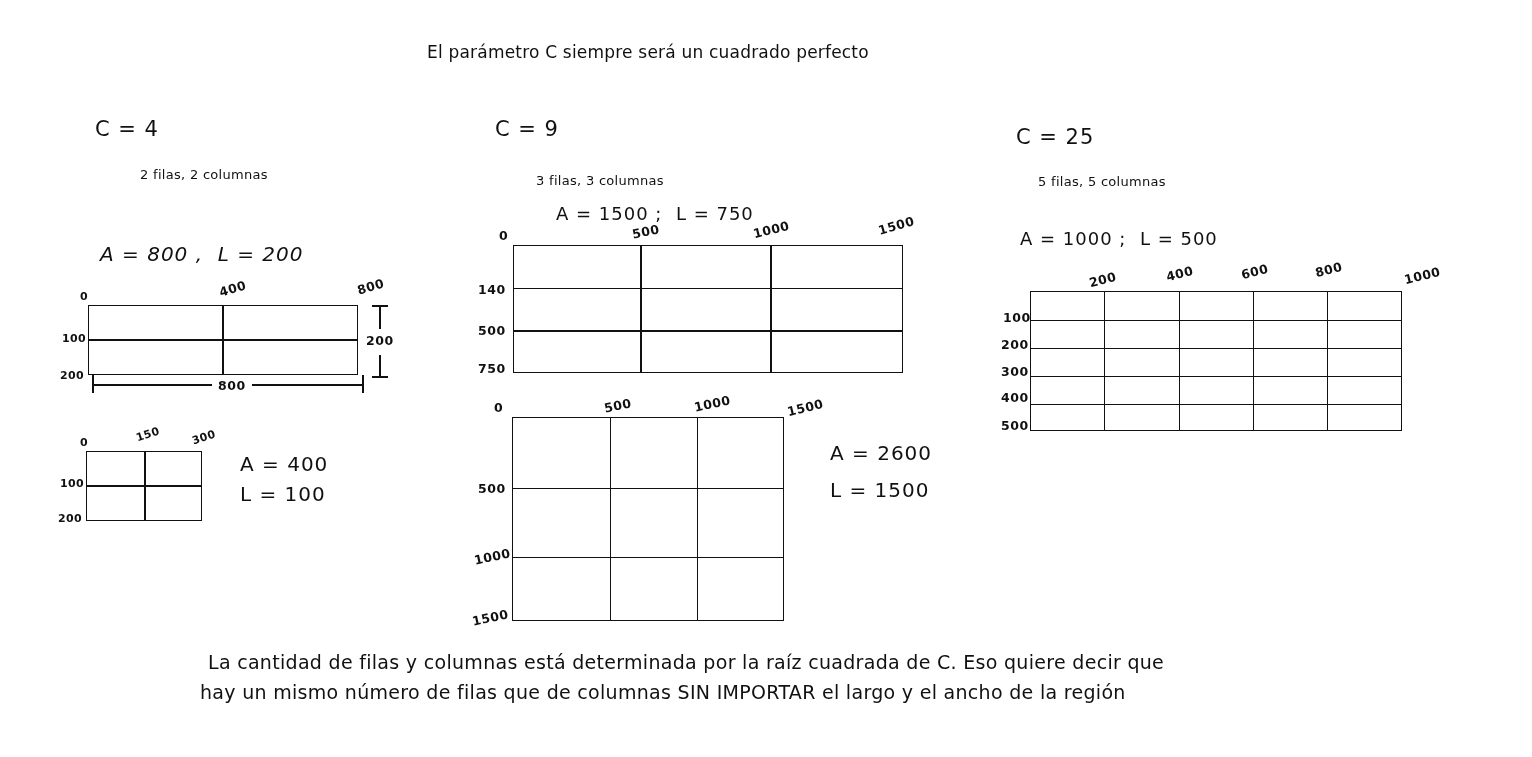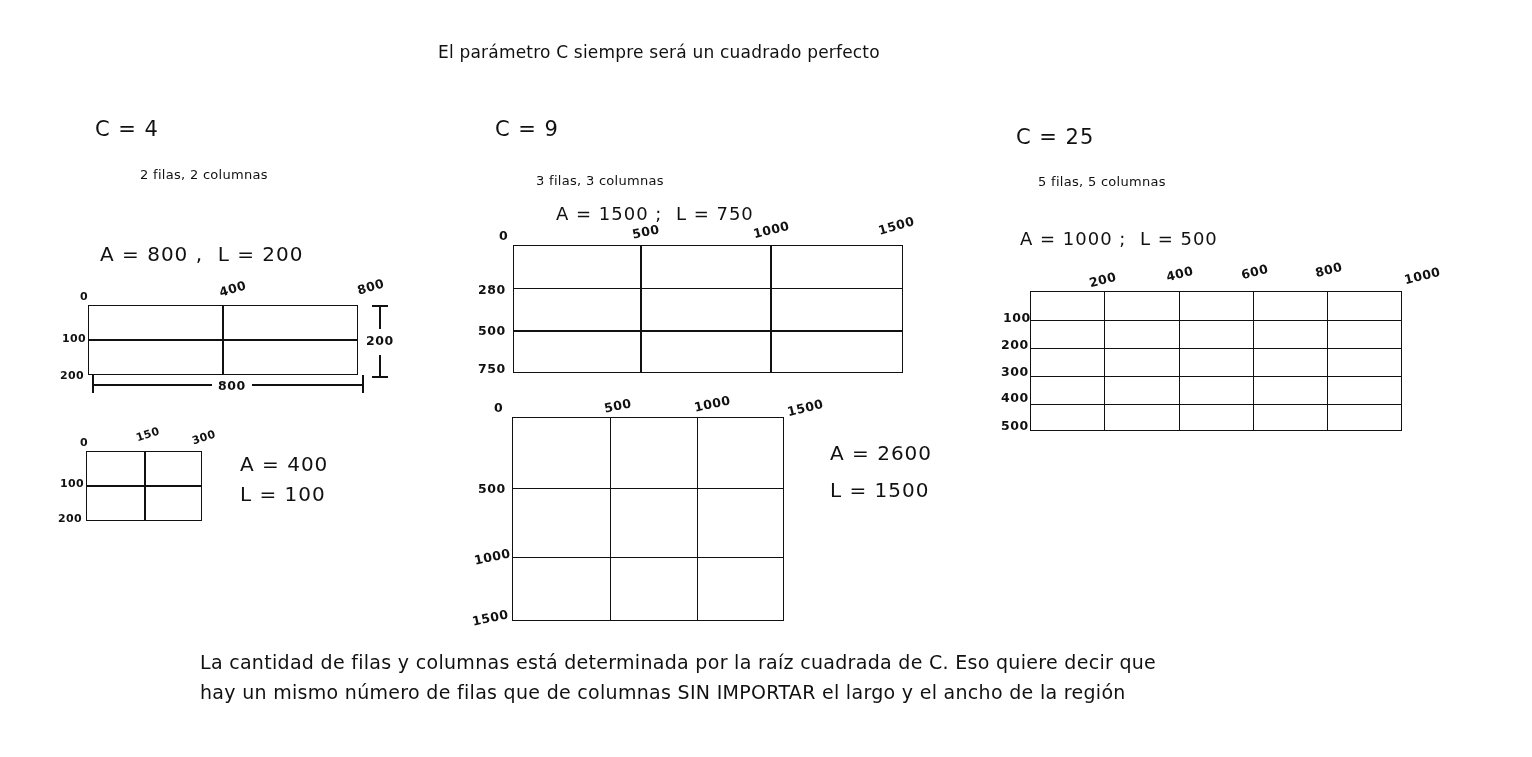--- a/index.html
+++ b/index.html
@@ -14,21 +14,20 @@
     overflow: hidden;
     font-family: "DejaVu Sans", sans-serif;
     color: #111111;
   }
   .abs { position: absolute; }
   .txt { white-space: pre; line-height: 1.25; }
 
   .title {
     font-size: 17px;
     letter-spacing: 0.2px;
-    margin-left: 11px;
   }
   .case-label {
     font-size: 21px;
     letter-spacing: 1px;
   }
   .case-sub {
     font-size: 13px;
     letter-spacing: 0.3px;
   }
   .dim-label {
@@ -75,21 +74,21 @@
     background: #111;
   }
 </style>
 </head>
 <body>
 
 <div class="abs txt title" style="left:427px; top:42px;">El parámetro C siempre será un cuadrado perfecto</div>
 
 <div class="abs txt case-label" style="left:95px; top:116px;">C = 4</div>
 <div class="abs txt case-sub" style="left:140px; top:167px;">2 filas, 2 columnas</div>
-<div class="abs txt dim-label-lg" style="left:100px; top:242px;">A = 800 ,  L = 200</div>
+<div class="abs txt dim-label-lg" style="left:100px; top:242px;font-style:italic;">A = 800 ,  L = 200</div>
 
 <div class="grid" style="left:88px; top:305px; width:270px; height:70px;">
   <div class="vline" style="left:133.2px;"></div>
   <div class="hline" style="top:33.2px;"></div>
 </div>
 <div class="abs txt tick-sm" style="left:80px; top:290px;">0</div>
 <div class="abs txt tick" style="left:219px; top:281px; transform:rotate(-16deg);">400</div>
 <div class="abs txt tick" style="left:357px; top:279px; transform:rotate(-16deg);">800</div>
 <div class="abs txt tick-sm" style="left:62px; top:332px;">100</div>
 <div class="abs txt tick-sm" style="left:60px; top:369px;">200</div>
@@ -124,21 +123,21 @@
 <div class="grid" style="left:513px; top:245px; width:390px; height:128px;">
   <div class="vline" style="left:126px;"></div>
   <div class="vline" style="left:256px;"></div>
   <div class="hline" style="top:41.5px;"></div>
   <div class="hline" style="top:84px;"></div>
 </div>
 <div class="abs txt tick" style="left:499px; top:228px;">0</div>
 <div class="abs txt tick" style="left:632px; top:224px; transform:rotate(-12deg);">500</div>
 <div class="abs txt tick" style="left:753px; top:222px; transform:rotate(-14deg);">1000</div>
 <div class="abs txt tick" style="left:878px; top:218px; transform:rotate(-16deg);">1500</div>
-<div class="abs txt tick" style="left:478px; top:282px;">280</div>
+<div class="abs txt tick" style="left:478px; top:282px;">140</div>
 <div class="abs txt tick" style="left:478px; top:323px;">500</div>
 <div class="abs txt tick" style="left:478px; top:361px;">750</div>
 
 <div class="grid thin" style="left:512px; top:417px; width:272px; height:204px;">
   <div class="vline" style="left:97px;"></div>
   <div class="vline" style="left:184px;"></div>
   <div class="hline" style="top:70px;"></div>
   <div class="hline" style="top:139px;"></div>
 </div>
 <div class="abs txt tick" style="left:494px; top:400px;">0</div>
@@ -169,14 +168,14 @@
 <div class="abs txt tick" style="left:1166px; top:266px; transform:rotate(-14deg);">400</div>
 <div class="abs txt tick" style="left:1241px; top:264px; transform:rotate(-14deg);">600</div>
 <div class="abs txt tick" style="left:1315px; top:262px; transform:rotate(-14deg);">800</div>
 <div class="abs txt tick" style="left:1404px; top:268px; transform:rotate(-14deg);">1000</div>
 <div class="abs txt tick" style="left:1003px; top:310px;">100</div>
 <div class="abs txt tick" style="left:1001px; top:337px;">200</div>
 <div class="abs txt tick" style="left:1001px; top:364px;">300</div>
 <div class="abs txt tick" style="left:1001px; top:390px;">400</div>
 <div class="abs txt tick" style="left:1001px; top:418px;">500</div>
 
-<div class="abs txt caption" style="left:200px; top:648px;">La cantidad de filas y columnas está determinada por la raíz cuadrada de C. Eso quiere decir que</div>
+<div class="abs txt caption" style="left:208px; top:648px;">La cantidad de filas y columnas está determinada por la raíz cuadrada de C. Eso quiere decir que</div>
 <div class="abs txt caption" style="left:200px; top:678px;">hay un mismo número de filas que de columnas SIN IMPORTAR el largo y el ancho de la región</div>
 
 </body></html>

